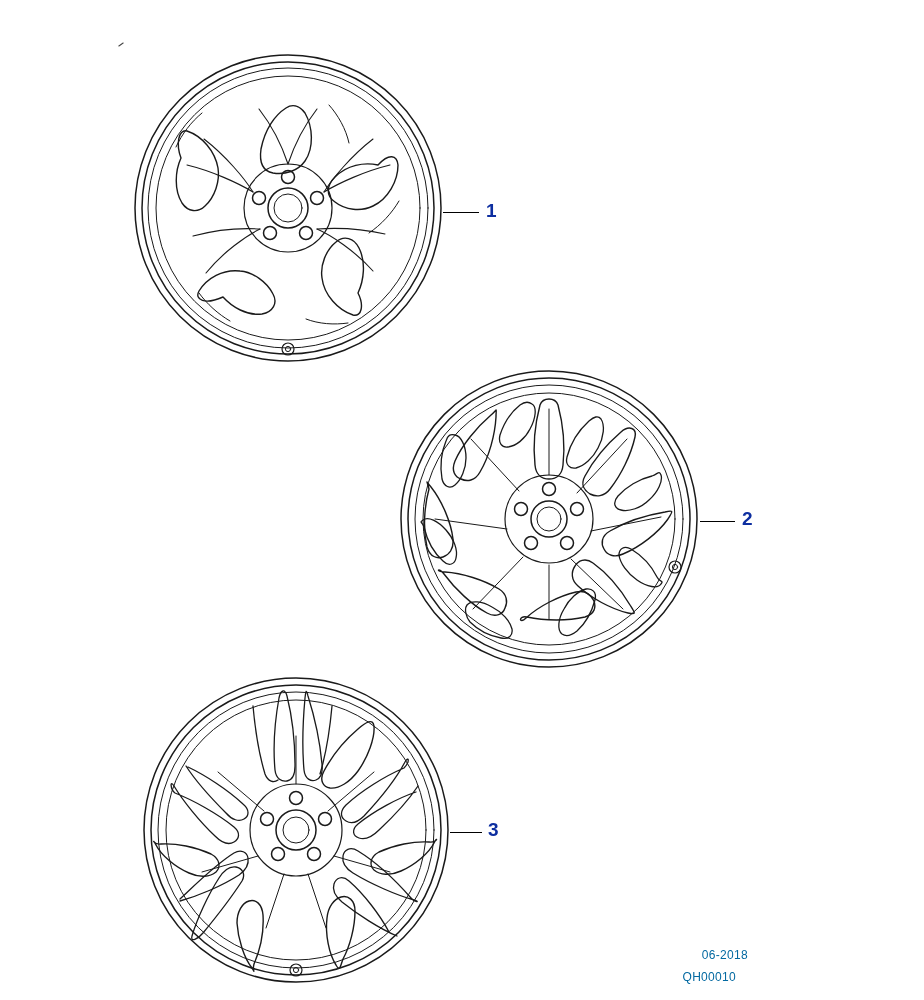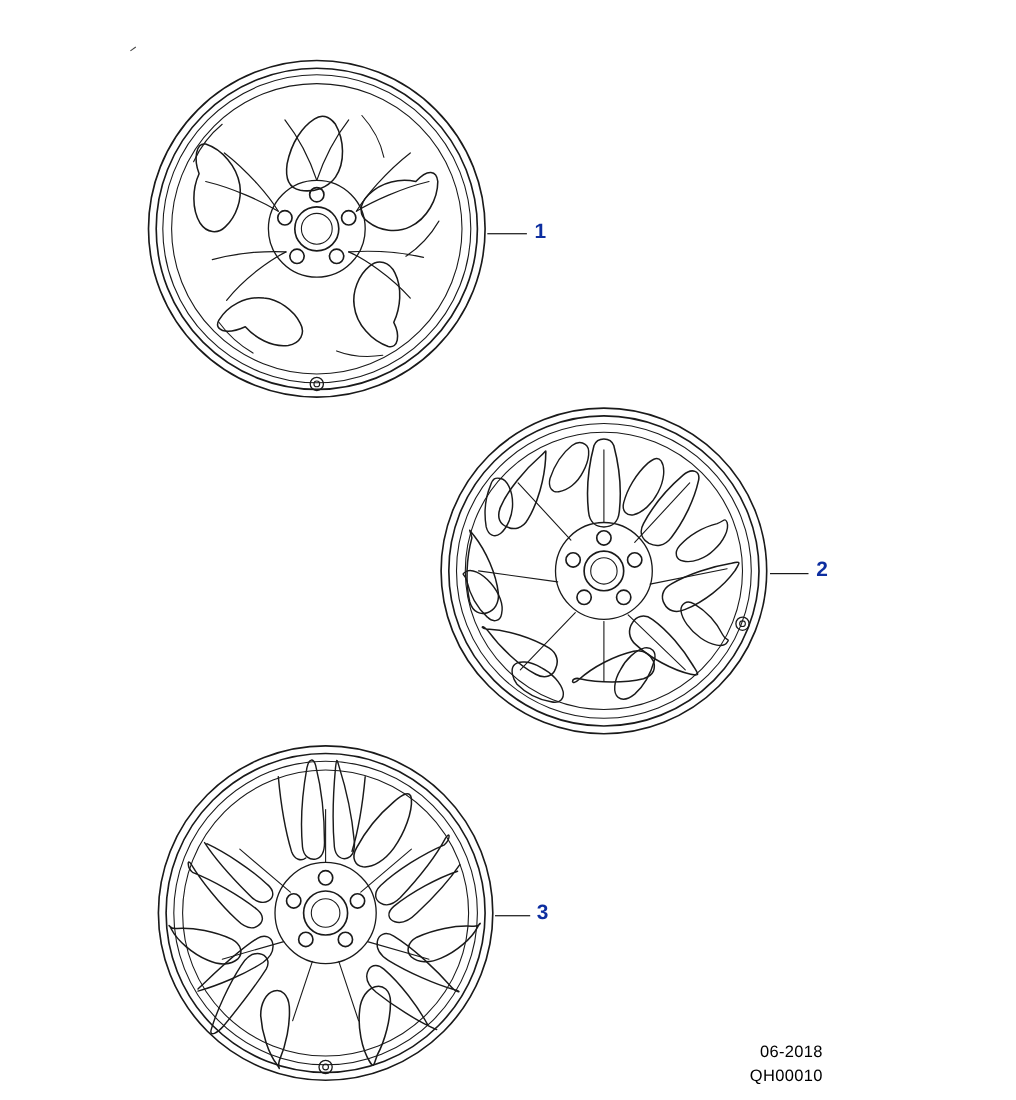--- a/index.html
+++ b/index.html
@@ -30,27 +30,27 @@
   }
   .leader {
     position: absolute;
     height: 0;
     border-top: 1.6px solid #000000;
   }
   .footer {
     position: absolute;
     right: 172px;
     text-align: center;
-    font-size: 15px;
-    color: #000000;
+    font-size: 12px;
+    color: #0369a1;
     font-family: "Liberation Sans", sans-serif;
     letter-spacing: 0.3px;
   }
   #footer-date { top: 948px; right: 176px; }
-  #footer-code { top: 970px; right: 176px; }
+  #footer-code { top: 970px; right: 188px; }
   .stray-mark {
     position: absolute;
     width: 6px;
     height: 0;
     border-top: 1.2px solid #444;
     transform: rotate(-35deg);
   }
 </style>
 </head>
 <body>

